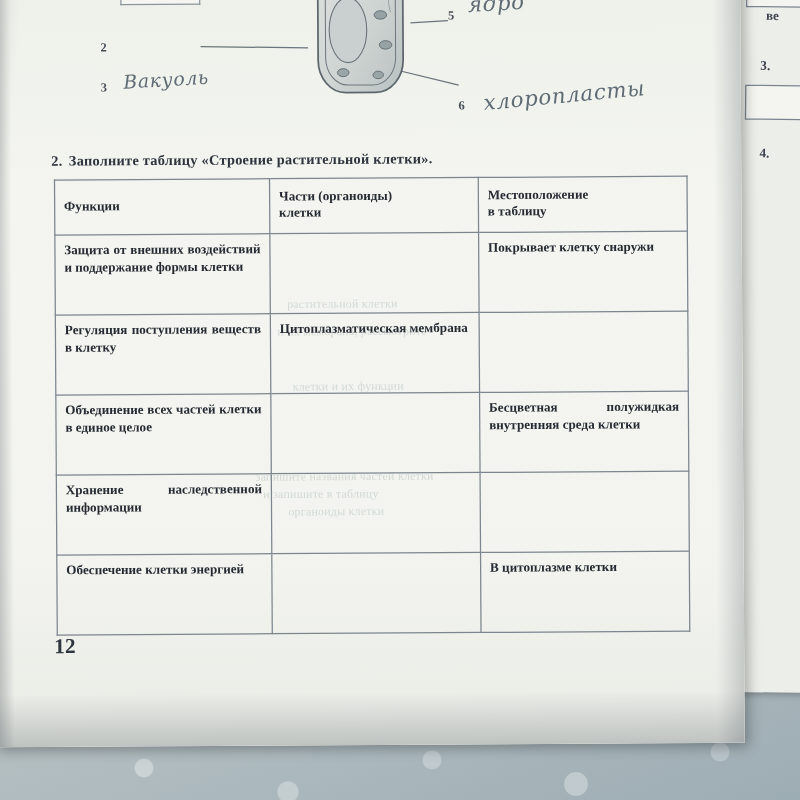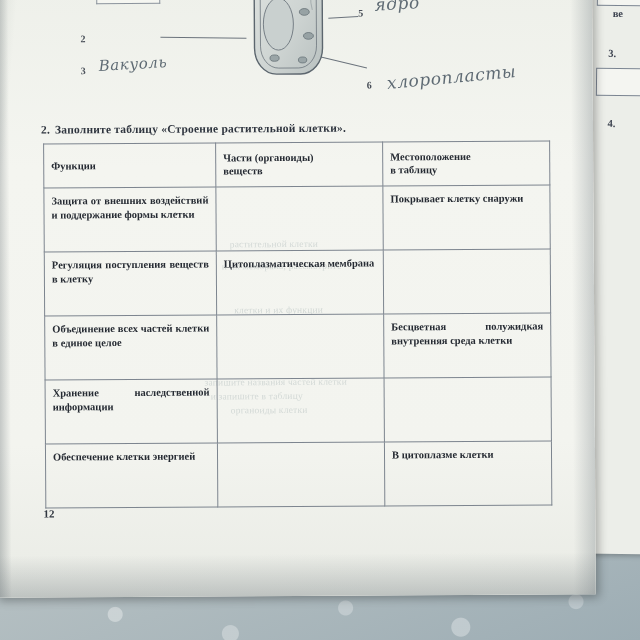--- a/index.html
+++ b/index.html
@@ -173,21 +173,21 @@
     line-height: 13px;
   }
   .col-a { width: 172px; }
   .col-b { width: 167px; }
   .col-c { width: 167px; }
   .row-h { height: 64px; }
   .pagenum {
     position: absolute;
     left: 48px;
     top: 522px;
-    font-size: 11px;
+    font-size: 17px;
     font-weight: bold;
     color: #2f353f;
   }
   .spine-shadow {
     position: absolute;
     left: 0; top: 0;
     width: 16px; height: 612px;
     background: linear-gradient(90deg, rgba(90,100,105,0.45), rgba(90,100,105,0));
   }
   .page-edge-shadow {
@@ -279,21 +279,21 @@
       <colgroup>
         <col class="col-a">
           <col class="col-b">
           <col class="col-c">
       </colgroup>
       <thead>
         <tr>
           <th>Функции</th>
           <th>
             <span>Части (органоиды)</span><br>
-            <span>веществ</span>
+            <span>клетки</span>
           </th>
           <th>
             <span>Местоположение</span><br>
             <span>в таблицу</span>
           </th>
         </tr>
       </thead>
       <tbody>
         <tr class="row-h">
           <td>Защита от внешних воздействий и поддержание формы клетки</td>

